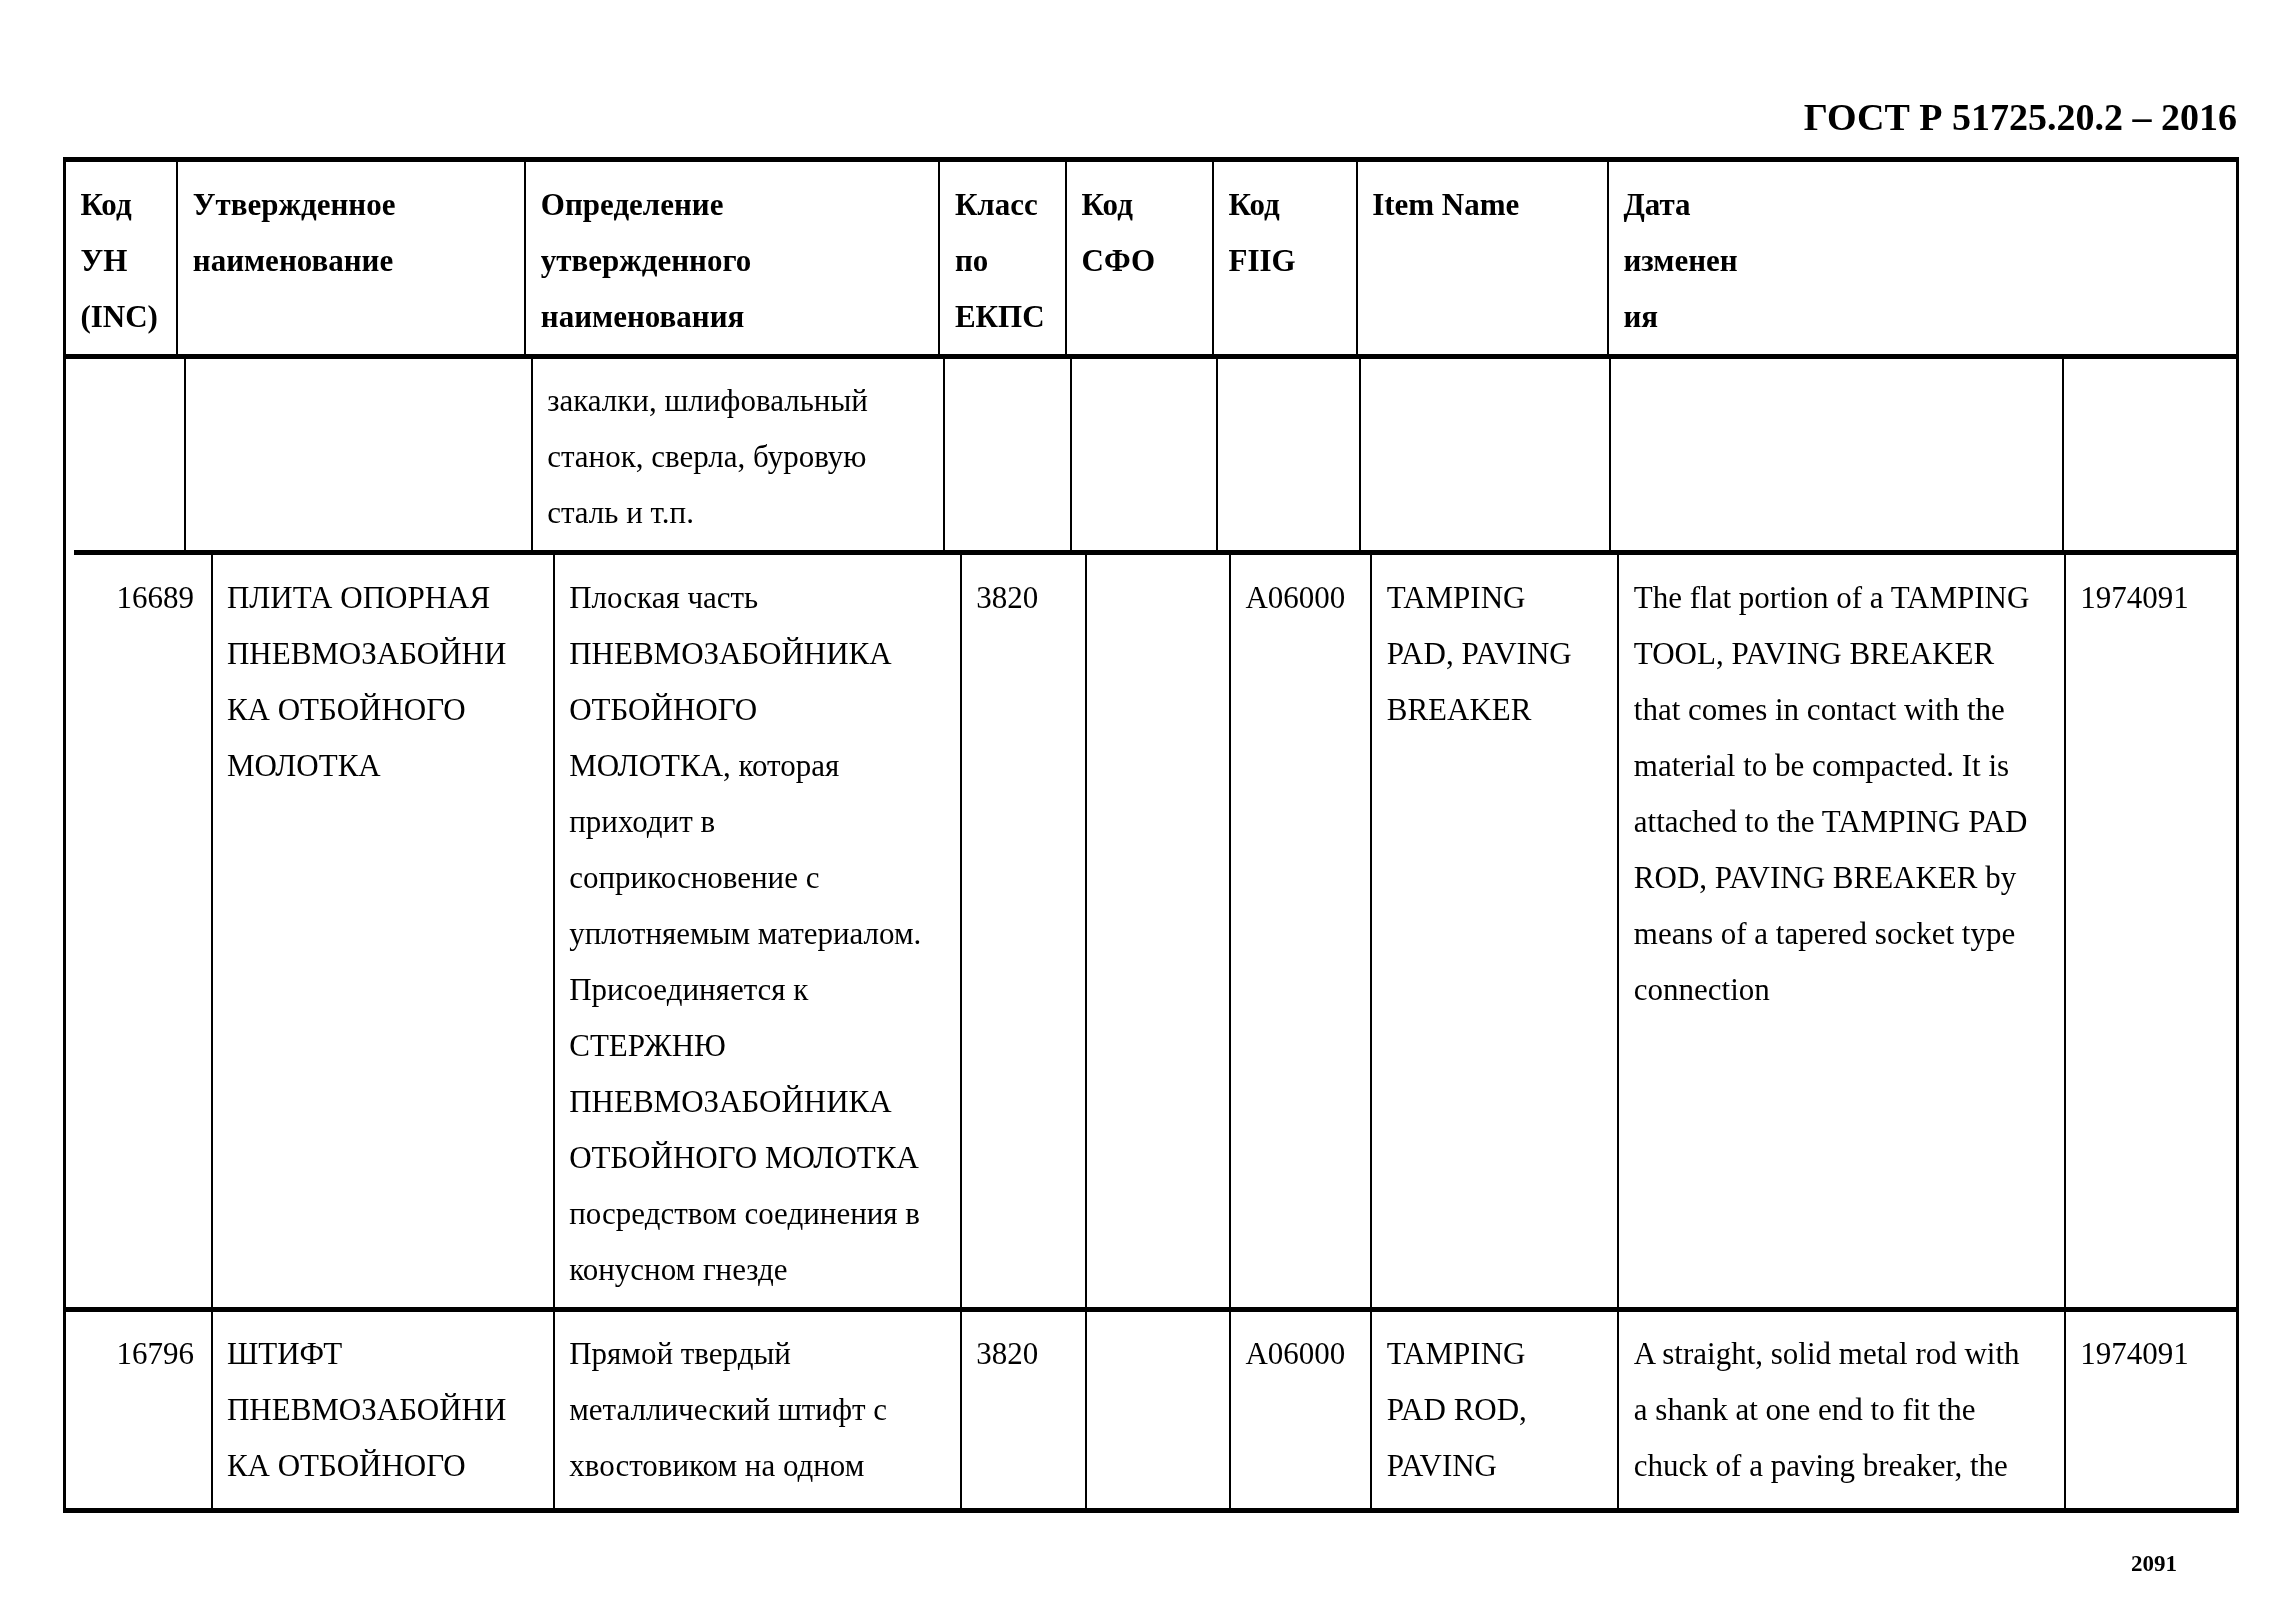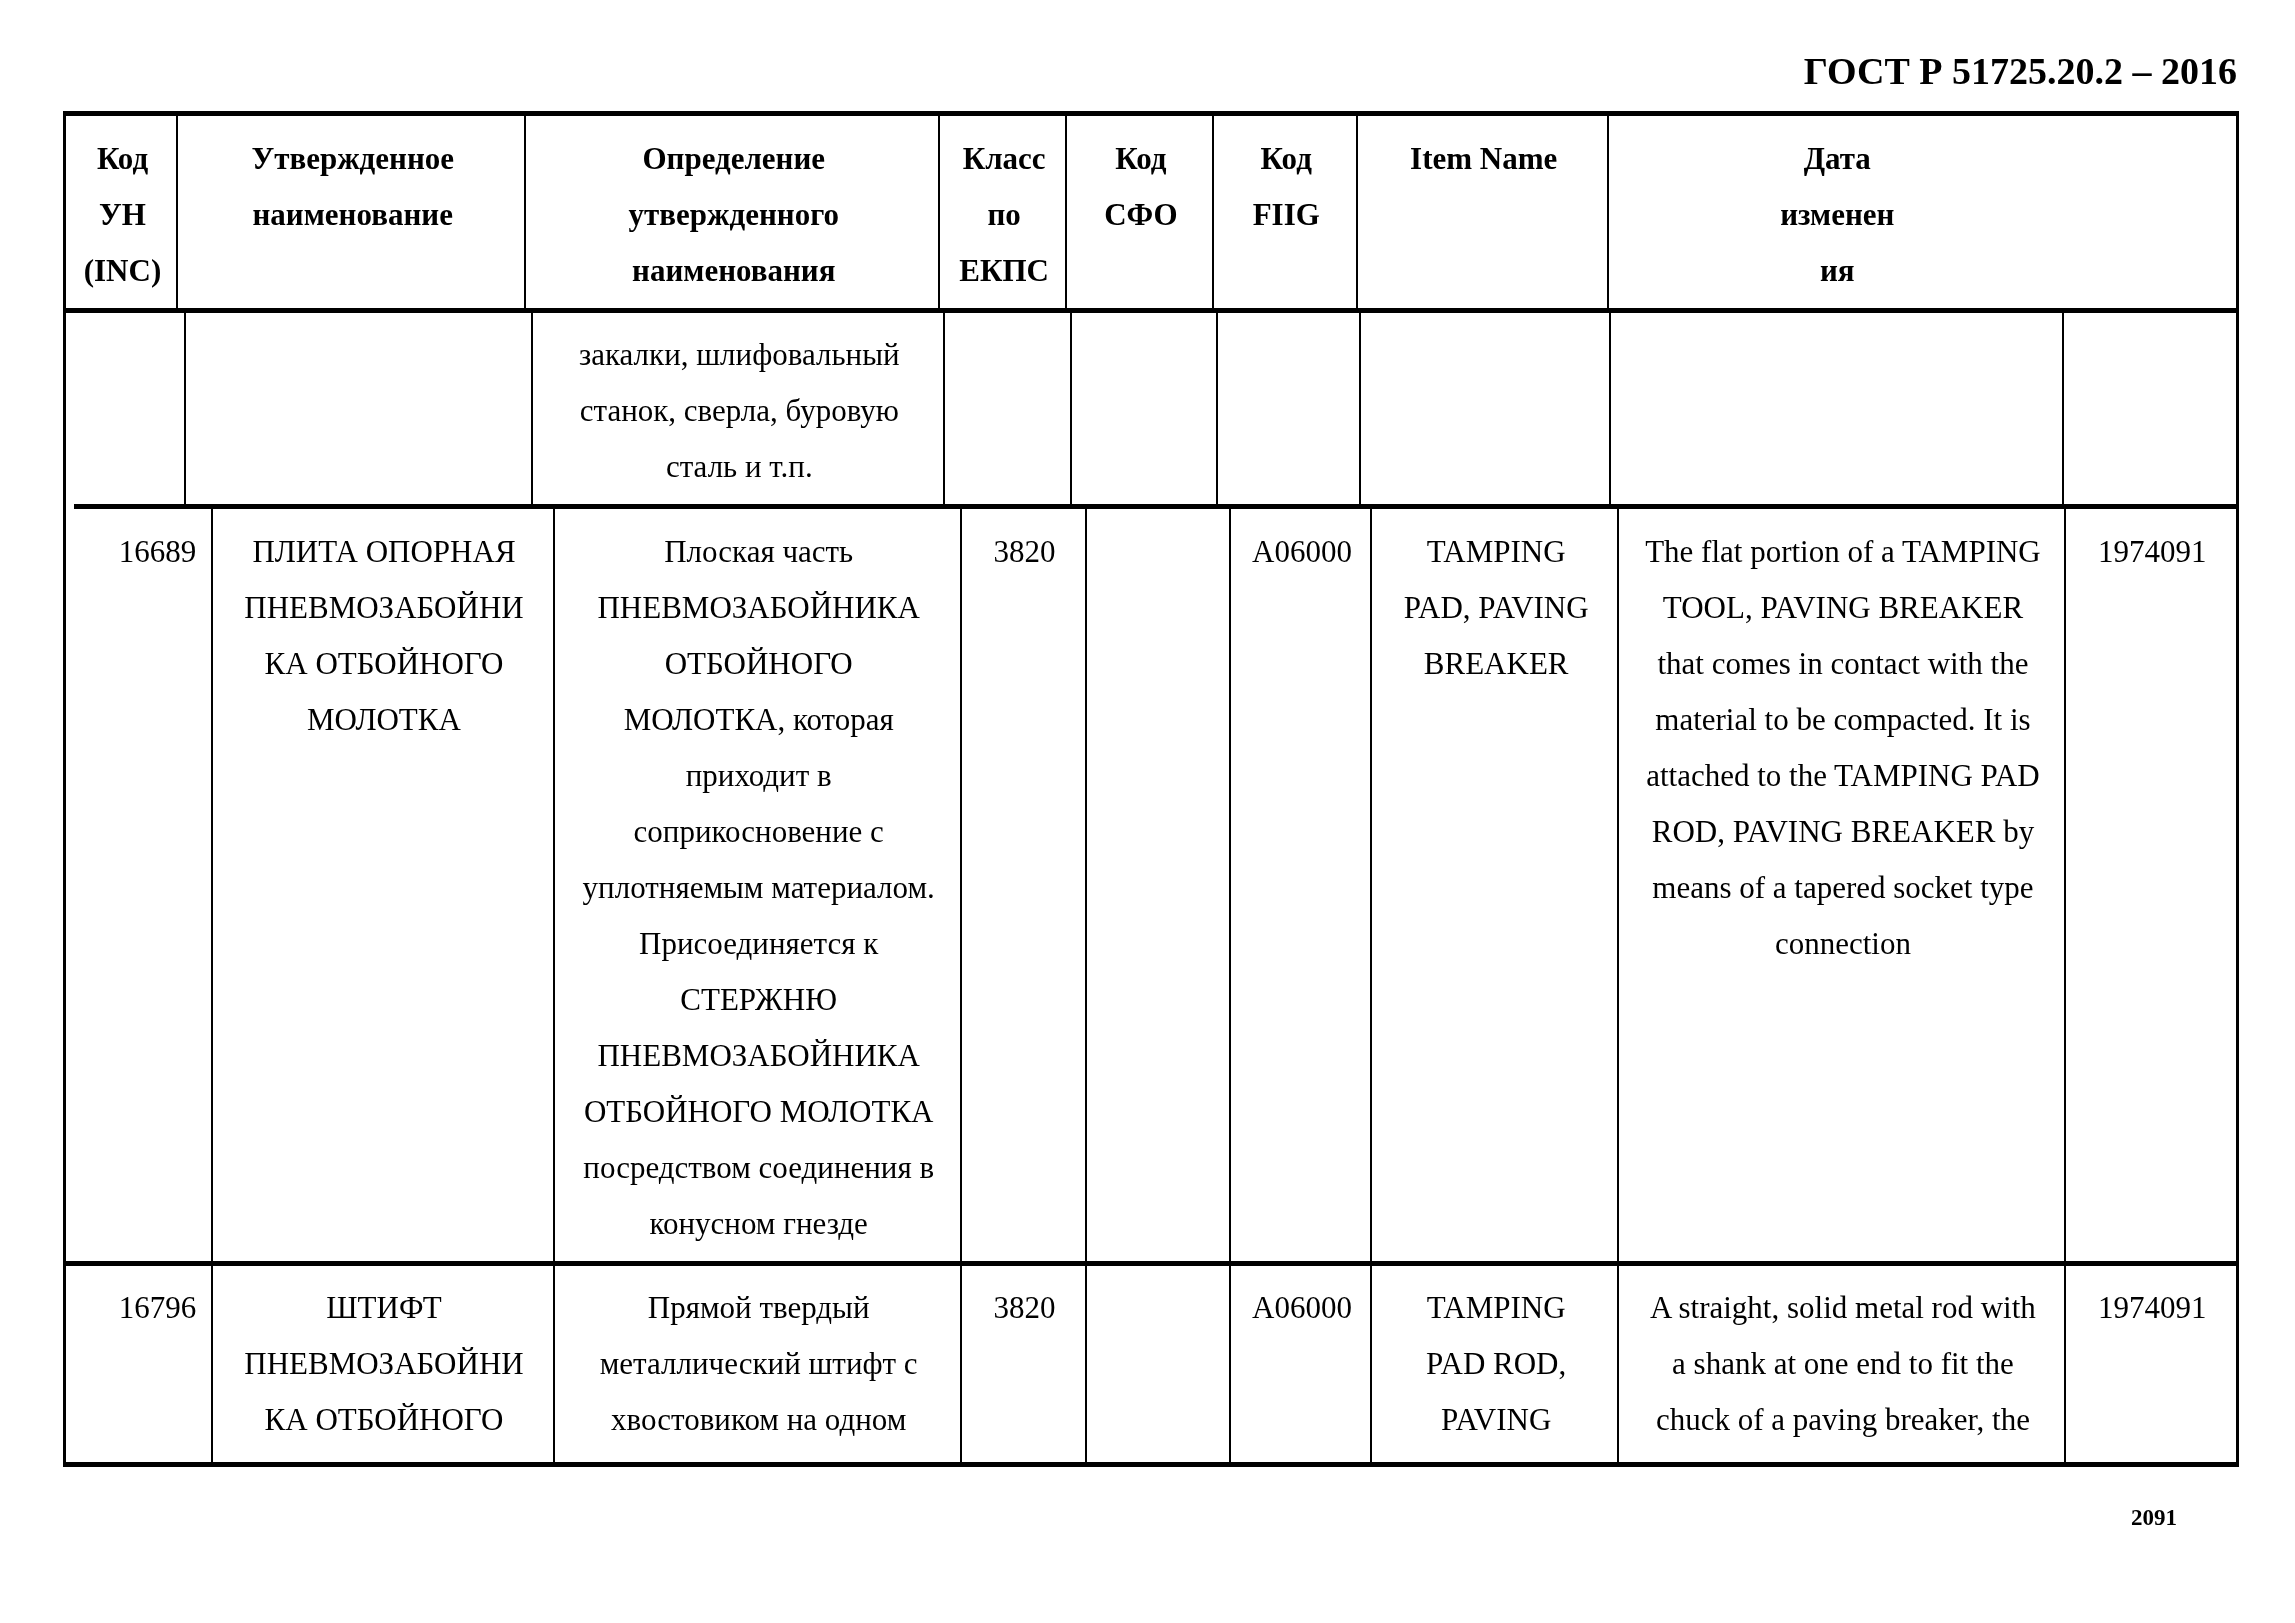--- a/index.html
+++ b/index.html
@@ -10,36 +10,35 @@
   .page {
     position: relative;
     width: 2295px;
     height: 1623px;
     background: #ffffff;
     color: #000000;
     font-family: "Liberation Serif", serif;
     overflow: hidden;
   }
   .doc-title {
-    margin-top: 49px;
+    margin-top: 95px;
     margin-right: 58px;
     text-align: right;
     font-size: 38px;
     font-weight: bold;
     letter-spacing: 0px;
   }
   .gtable {
     margin-top: 18.3px;
     margin-left: 63px;
     width: 2176px;
     border: 3.3px solid #000;
     border-top-width: 5.2px;
     border-bottom-width: 5.2px;
     box-sizing: border-box;
-    text-align: center;
   }
   .grow {
     display: grid;
     grid-template-columns: 5.18% 16.04% 19.08% 5.84% 6.77% 6.62% 11.58% 20.92% 7.97%;
     border-bottom: 5.2px solid #000;
   }
   .grow:last-child { border-bottom: none; }
   .cell {
     box-sizing: border-box;
     border-right: 2.6px solid #000;

